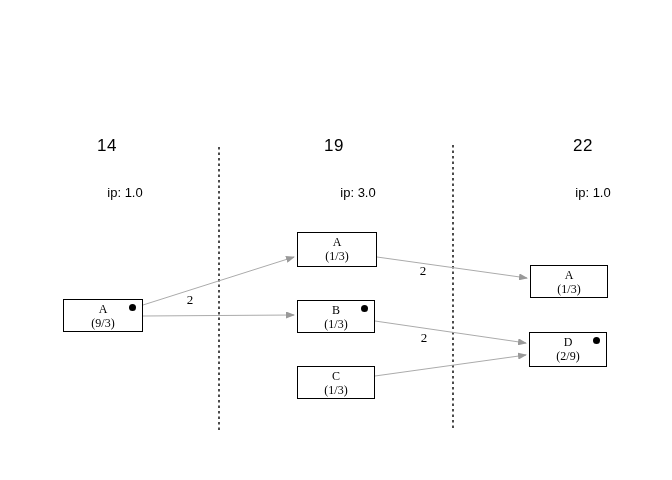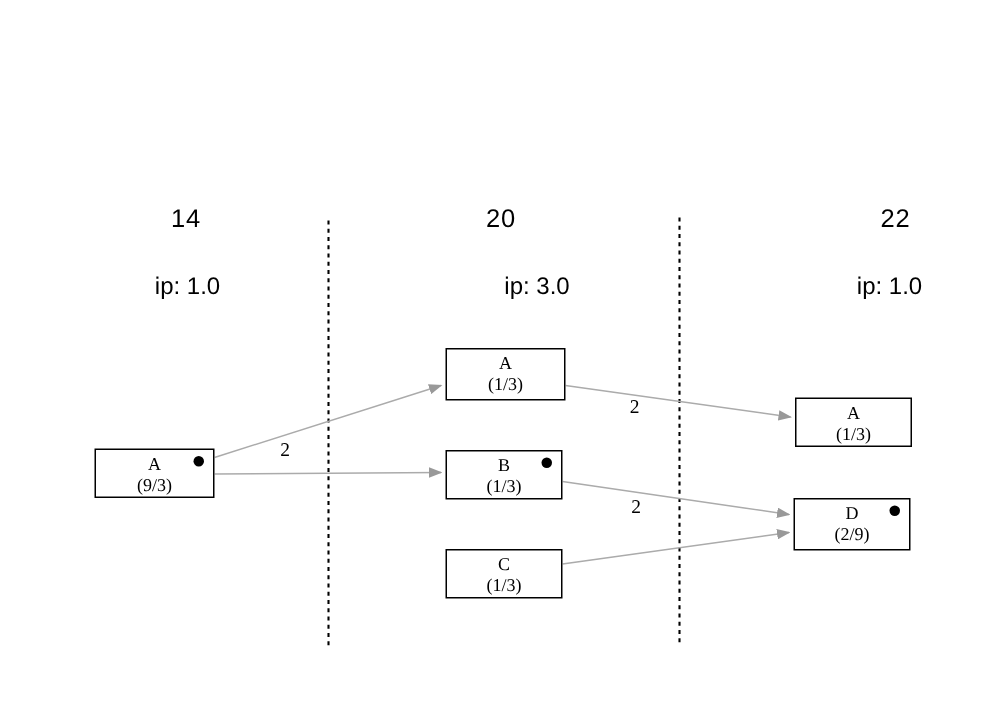--- a/index.html
+++ b/index.html
@@ -32,21 +32,21 @@
     position: absolute;
     transform: translate(-50%, -50%);
     font-size: 17px;
     letter-spacing: 0.5px;
     color: var(--text, #000);
     white-space: nowrap;
   }
   .ip-label {
     position: absolute;
     transform: translate(-50%, -50%);
-    font-size: 16px;
+    font-size: 13px;
     color: var(--text, #000);
     white-space: nowrap;
     padding-left: 48px;
   }
   .node {
     position: absolute;
     box-sizing: border-box;
     border: 1.5px solid var(--border, #000);
     background: #ffffff;
     text-align: center;
@@ -89,25 +89,25 @@
       <line x1="143" y1="316" x2="294" y2="315" class="edge" marker-end="url(#arrowhead)"></line>
       <line x1="377" y1="257" x2="527" y2="278" class="edge" marker-end="url(#arrowhead)"></line>
       <line x1="375" y1="321" x2="526" y2="343" class="edge" marker-end="url(#arrowhead)"></line>
       <line x1="375" y1="376" x2="526" y2="355" class="edge" marker-end="url(#arrowhead)"></line>
     </svg>
   <div class="overlay" id="overlay">
 
   <div class="edge-label" style="left: 190px; top: 300px;">2</div>
       <div class="edge-label" style="left: 423px; top: 271px;">2</div>
       <div class="edge-label" style="left: 424px; top: 338px;">2</div>
-      <div class="col-header" style="left: 124px; top: 146px;">14</div>
+      <div class="col-header" style="left: 107px; top: 146px;">14</div>
       <div class="ip-label" style="left: 101px; top: 192px;">ip: 1.0</div>
-      <div class="col-header" style="left: 334px; top: 146px;">20</div>
+      <div class="col-header" style="left: 334px; top: 146px;">19</div>
       <div class="ip-label" style="left: 334px; top: 192px; text-align: right;">ip: 3.0</div>
-      <div class="col-header" style="left: 597px; top: 146px;">22</div>
+      <div class="col-header" style="left: 583px; top: 146px;">22</div>
       <div class="ip-label" style="left: 569px; top: 192px;">ip: 1.0</div>
       <div class="node" style="left: 63px; top: 299px; width: 80px; height: 33px;">
         <div>A</div>
         <div>(9/3)</div>
         <span class="node-dot"></span>
       </div>
       <div class="node" style="left: 297px; top: 232px; width: 80px; height: 35px;">
         <div>A</div>
         <div>(1/3)</div>
       </div>

